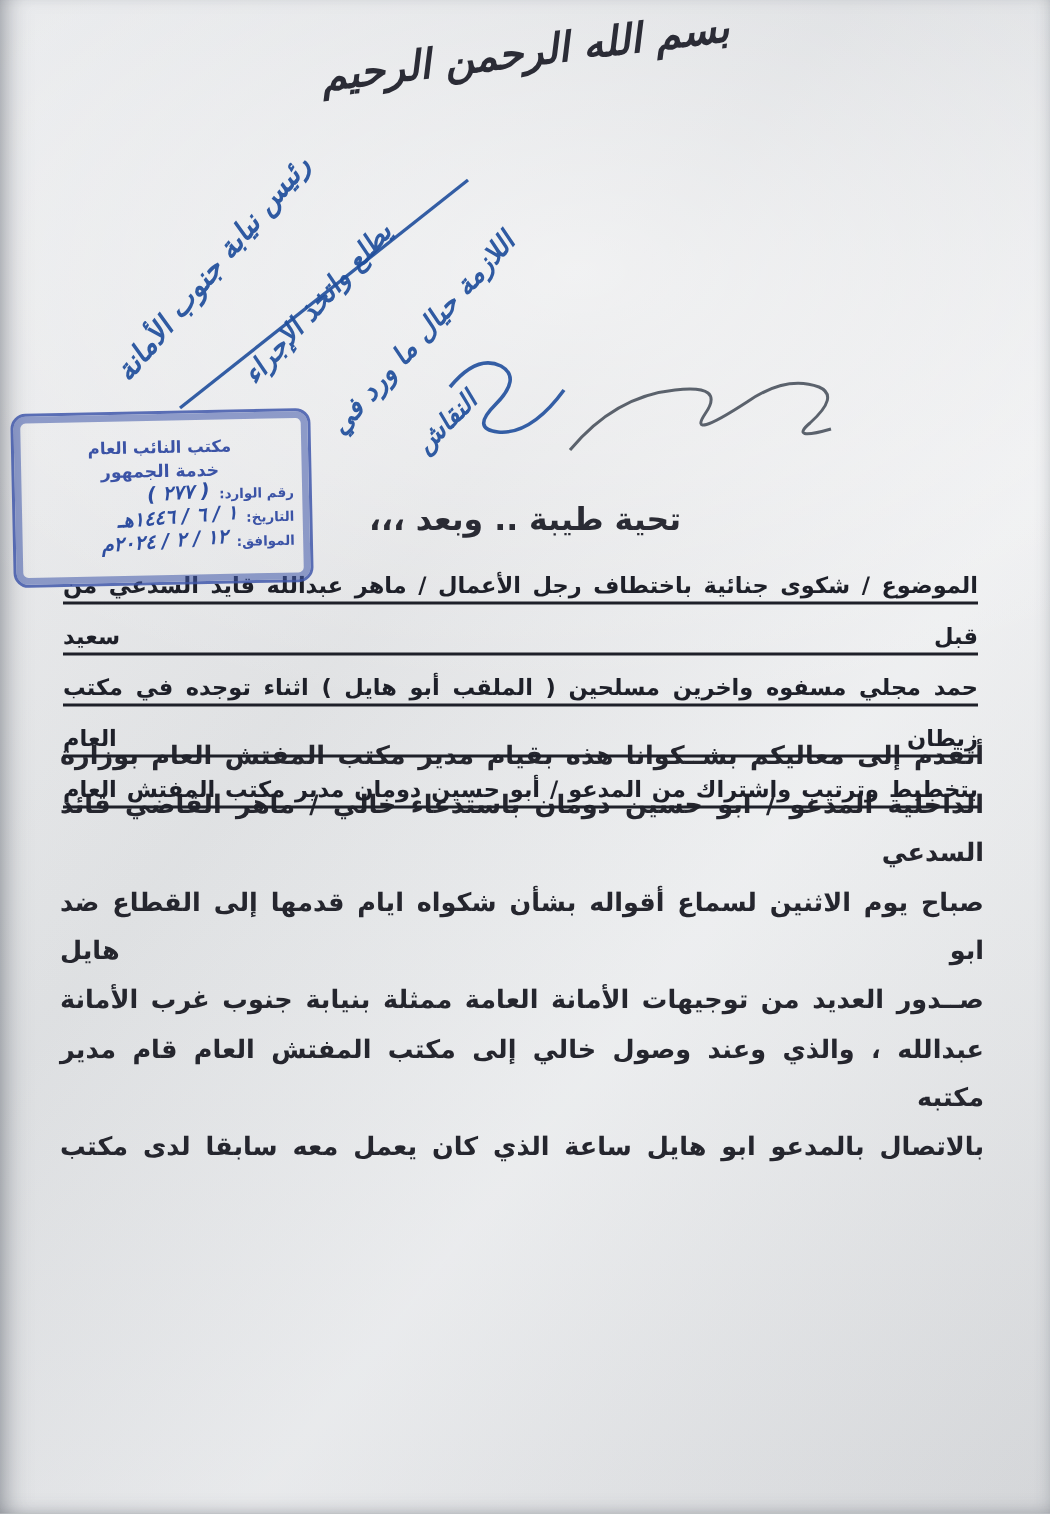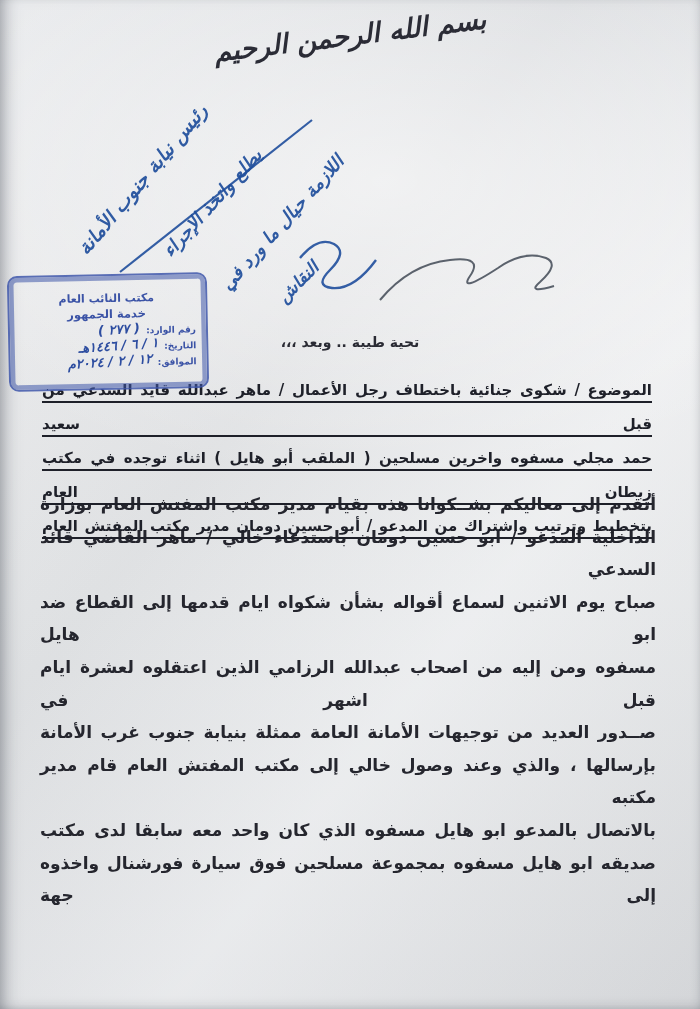--- a/index.html
+++ b/index.html
@@ -51,21 +51,21 @@
     color:#3b53a6;direction:rtl;
   }
   .stamp-office{font-size:11px;font-weight:bold;text-align:center;margin-top:6px;letter-spacing:1px;}
   .stamp-service{font-size:11.5px;font-weight:bold;text-align:center;margin-top:2px;letter-spacing:1px;}
   .stamp-row{display:flex;align-items:baseline;gap:6px;margin-top:1px;font-weight:bold;}
   .stamp-label{font-size:9px;white-space:nowrap;}
   .stamp-value{font-size:13px;font-style:italic;transform:rotate(-3deg);color:#2d4da0;white-space:nowrap;}
   
   .greeting{
     position:absolute;top:334px;left:160px;right:160px;text-align:center;
-    font-size:14px;font-weight:bold;color:#2a2b34;
+    font-size:21px;font-weight:bold;color:#2a2b34;
   }
   
   .subject{position:absolute;top:373px;right:48px;left:42px;z-index:1;}
   .subject-line{
     font-size:15px;font-weight:bold;color:#1e2029;line-height:34px;
     text-align:justify;text-align-last:justify;
     text-decoration:underline;text-decoration-thickness:1.5px;text-underline-offset:6px;
   }
   
   .body-text{position:absolute;top:488px;right:44px;left:40px;}
@@ -115,21 +115,19 @@
   <div class="subject">
     <div class="subject-line">الموضوع / شكوى جنائية باختطاف رجل الأعمال / ماهر عبدالله قايد السدعي من قبل سعيد</div>
     <div class="subject-line">حمد مجلي مسفوه واخرين مسلحين ( الملقب أبو هايل ) اثناء توجده في مكتب زبطان العام</div>
     <div class="subject-line">بتخطيط وترتيب واشتراك من المدعو / أبو حسين دومان مدير مكتب المفتش العام</div>
   </div>
 
   <div class="body-text">
     <div class="body-line">أتقدم إلى معاليكم بشــكوانا هذه بقيام مدير مكتب المفتش العام بوزارة</div>
     <div class="body-line">الداخلية المدعو / ابو حسين دومان باستدعاء خالي / ماهر القاضي قائد السدعي</div>
     <div class="body-line">صباح يوم الاثنين لسماع أقواله بشأن شكواه ايام قدمها إلى القطاع ضد ابو هايل</div>
-    <div class="body-line">مسفوه ومن إليه من اصحاب عبدالله الرزامي الذين اعتقلوه لعشرة ايام قبل اشهر في</div>
     <div class="body-line">صــدور العديد من توجيهات الأمانة العامة ممثلة بنيابة جنوب غرب الأمانة</div>
-    <div class="body-line">بإرسالها ، والذي وعند وصول خالي إلى مكتب المفتش العام قام مدير مكتبه</div>
-    <div class="body-line">بالاتصال بالمدعو ابو هايل مسفوه الذي كان واحد معه سابقا لدى مكتب</div>
-    <div class="body-line">صديقه ابو هايل مسفوه بمجموعة مسلحين فوق سيارة فورشنال واخذوه إلى جهة</div>
+    <div class="body-line">عبدالله ، والذي وعند وصول خالي إلى مكتب المفتش العام قام مدير مكتبه</div>
+    <div class="body-line">بالاتصال بالمدعو ابو هايل ساعة الذي كان يعمل معه سابقا لدى مكتب</div>
 
   </div>
 
 </div>
 
 </body></html>

